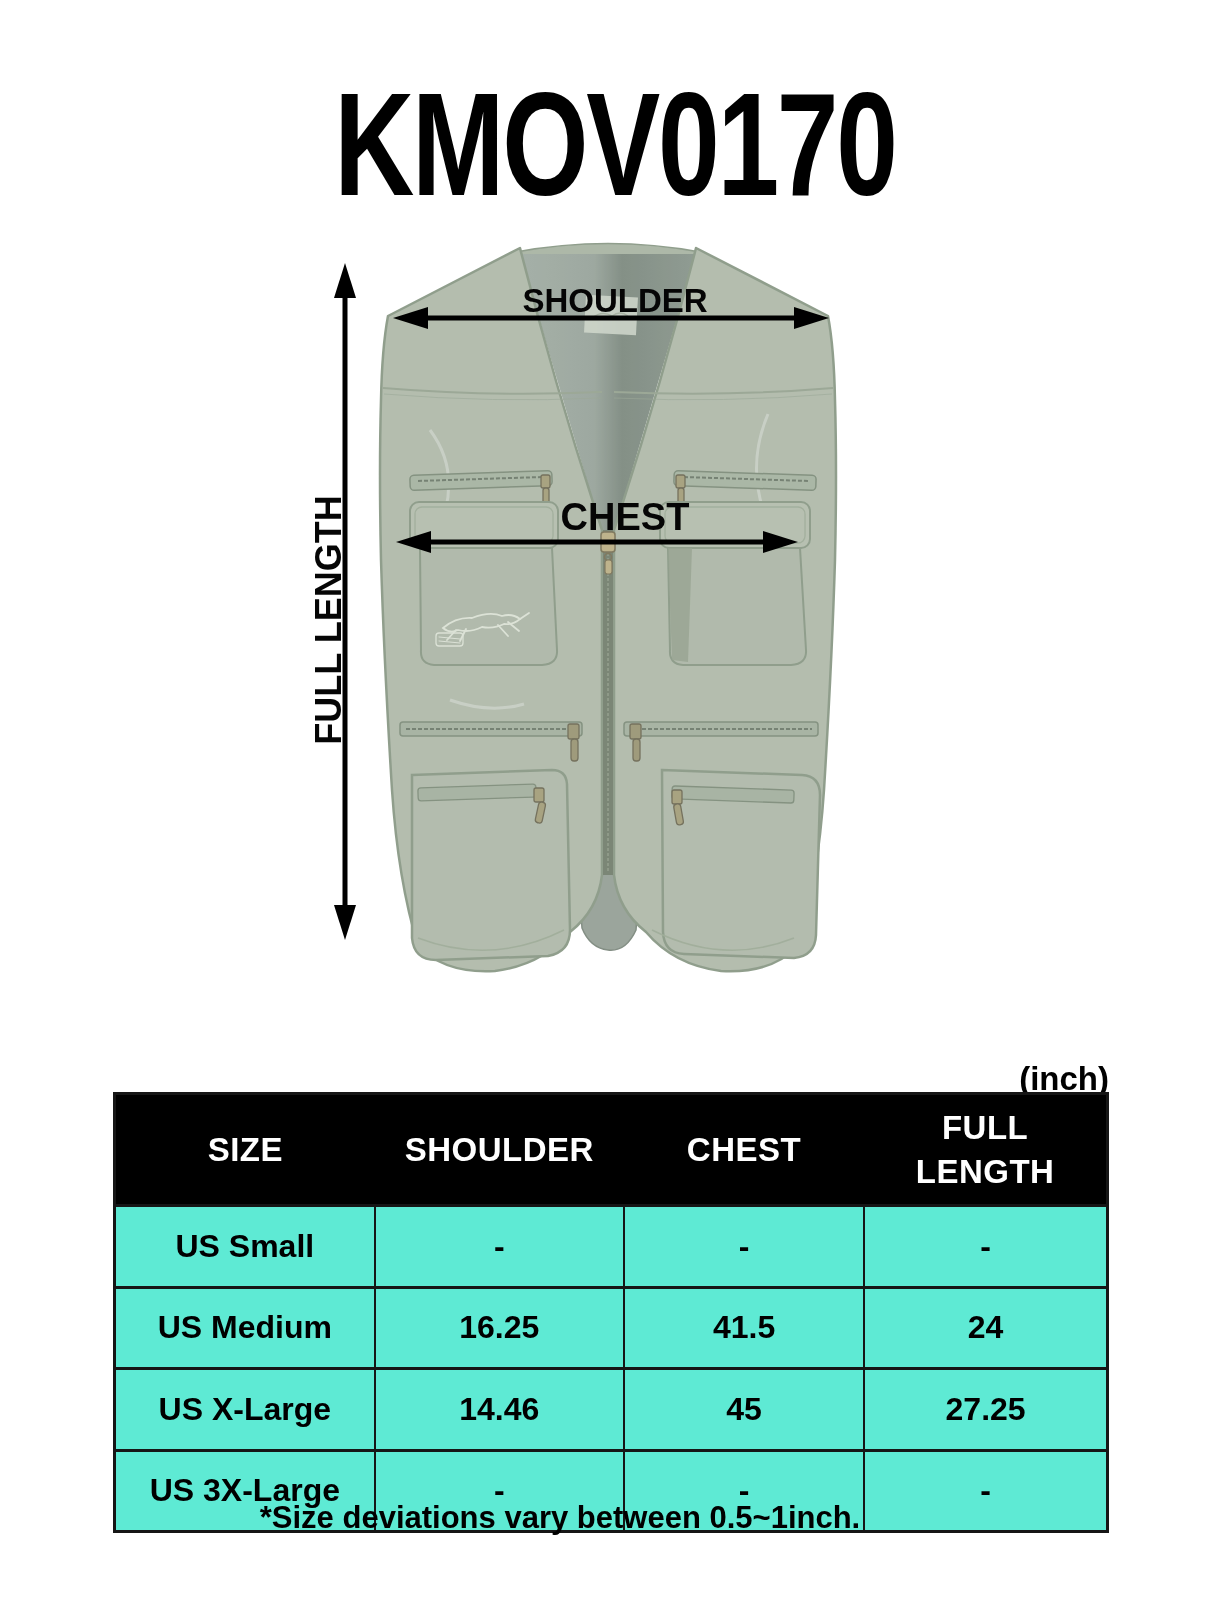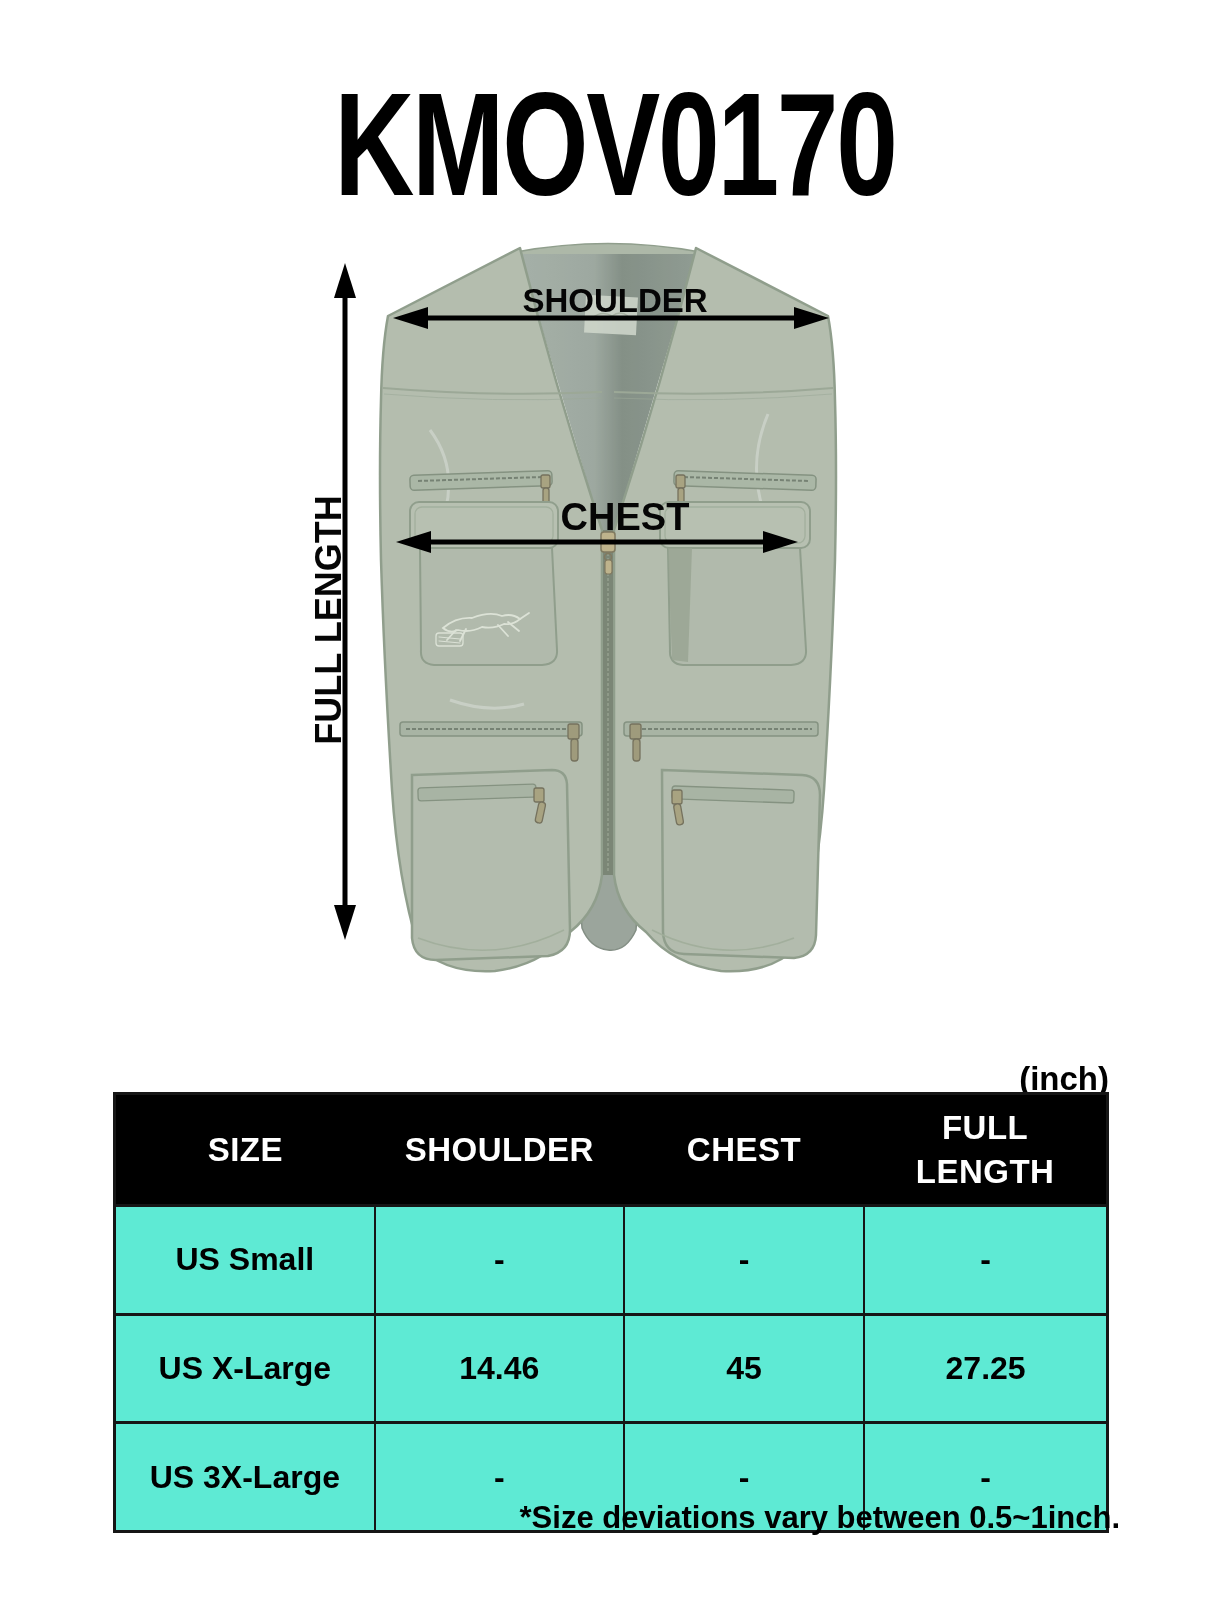--- a/index.html
+++ b/index.html
@@ -26,21 +26,21 @@
   }
   .size-table thead tr{height:112px;background:#000;color:#fff;}
   .size-table th{font-size:33px;font-weight:bold;padding:0;border:none;letter-spacing:0.5px;}
   .size-table th .wrap{display:inline-block;max-width:170px;line-height:1.32;}
   .size-table tbody tr{height:55px;}
   .size-table td{
     border:2px solid #161616;border-top:3px solid #161616;border-bottom:3px solid #161616;
     font-size:32px;font-weight:bold;padding:0;background:#5eead4;
   }
   .footnote{
-    position:absolute;top:1500px;left:0;width:1120px;text-align:right;
+    position:absolute;top:1500px;left:0;width:1120px;text-align:center;
     font-size:31px;font-weight:bold;
   }
 </style>
 </head>
 <body>
 
 <div class="canvas">
 
   <h1 class="title">KMOV0170</h1>
 
@@ -200,20 +200,26 @@
       </tr>
     </thead>
     <tbody>
       <tr>
         <td>US Small</td>
         <td>-</td>
         <td>-</td>
         <td>-</td>
       </tr>
       <tr>
+        <td>US Medium</td>
+        <td>16.25</td>
+        <td>41.5</td>
+        <td>24</td>
+      </tr>
+      <tr>
         <td>US X-Large</td>
         <td>14.46</td>
         <td>45</td>
         <td>27.25</td>
       </tr>
       <tr>
         <td>US 3X-Large</td>
         <td>-</td>
         <td>-</td>
         <td>-</td>

